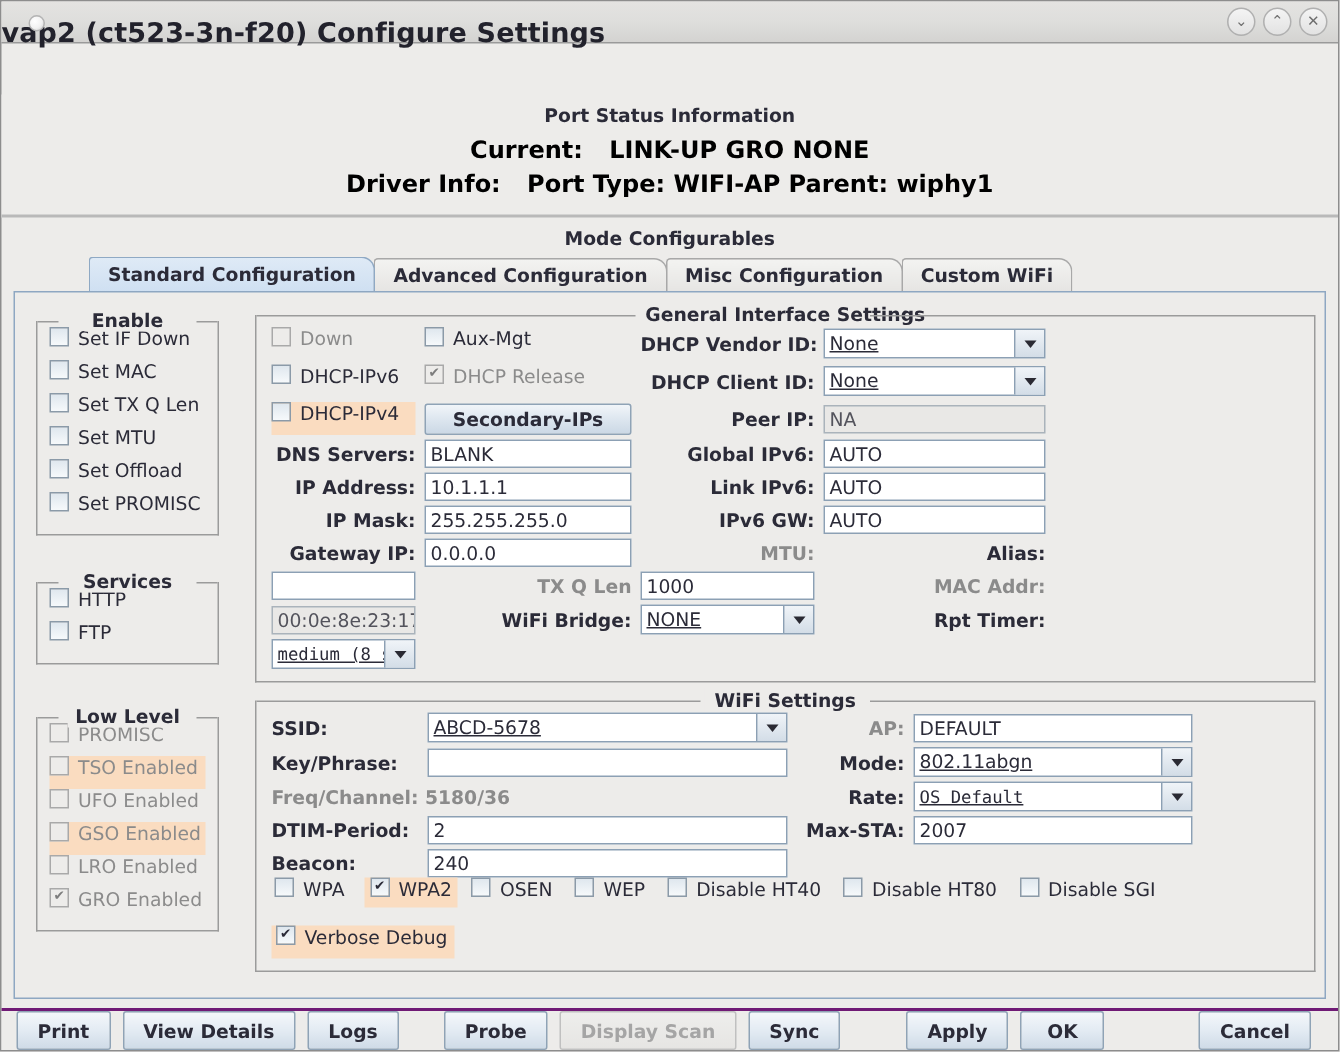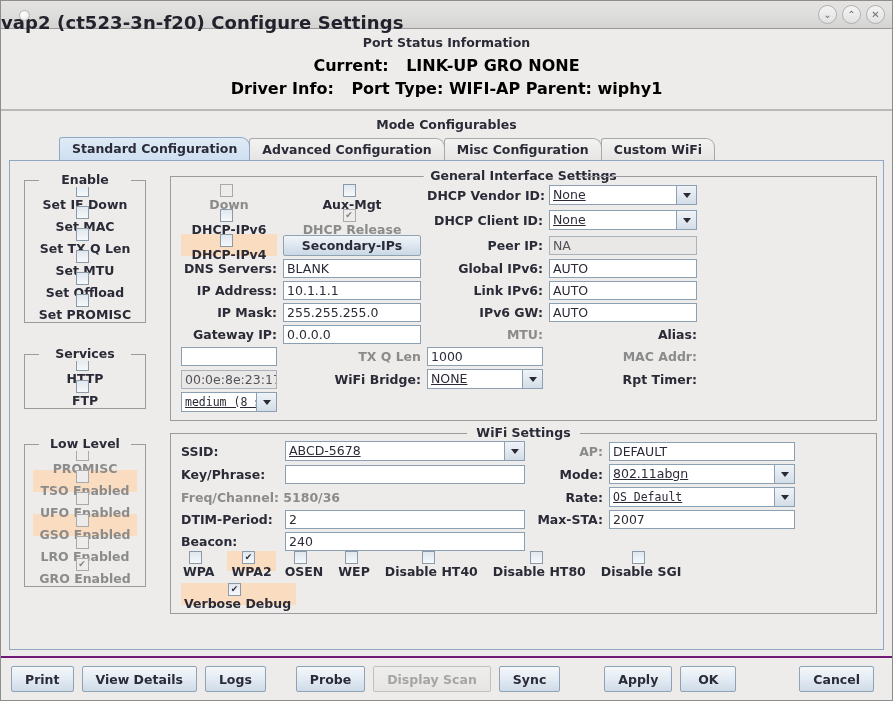--- a/index.html
+++ b/index.html
@@ -59,20 +59,21 @@
     box-sizing: border-box;
   }
 
   
   .status-panel {
     flex: 0 0 auto;
     background: #edecea;
     padding: 6px 0 7px 0;
     border-bottom: 2px solid #b9b9b9;
     text-align: center;
+    margin-top: 34px;
   }
   .status-title {
     font-weight: bold; font-size: 12.5px;
     margin-bottom: 6px; color: #2b2b38;
   }
   .status-row {
     font-size: 16px; font-weight: bold;
     margin: 4px 0; color: #000000;
   }
   .status-row .lbl { margin-right: 12px; }
@@ -147,26 +148,25 @@
     width: 150px; flex: 0 0 150px;
     padding-left: 8px; padding-top: 4px;
     box-sizing: border-box;
   }
   .leftcol .groupbox { width: 122px; }
   .spacer-a { height: 22px; }
   .spacer-b { height: 26px; }
 
   
   .cbrow {
-    display: flex; align-items: center;
+    display: flex; align-items: flex-start;
     height: 22px;
-    font-weight: bold; font-size: 12.5px;
+    font-weight: normal; font-size: 12.5px;
     white-space: nowrap;
     color: #2b2b38;
-    flex-direction: column;
   }
   .cbrow.hl { background: #fadcc0; }
   .cbrow.dim { color: #8b8b8b; }
   .cbox {
     width: 13px; height: 13px; flex: 0 0 13px;
     border: 1px solid #8b9aa8;
     background: linear-gradient(to bottom, #dfe7ee, #f6f9fb);
     margin-right: 6px;
     box-sizing: border-box;
     display: flex; align-items: center; justify-content: center;

